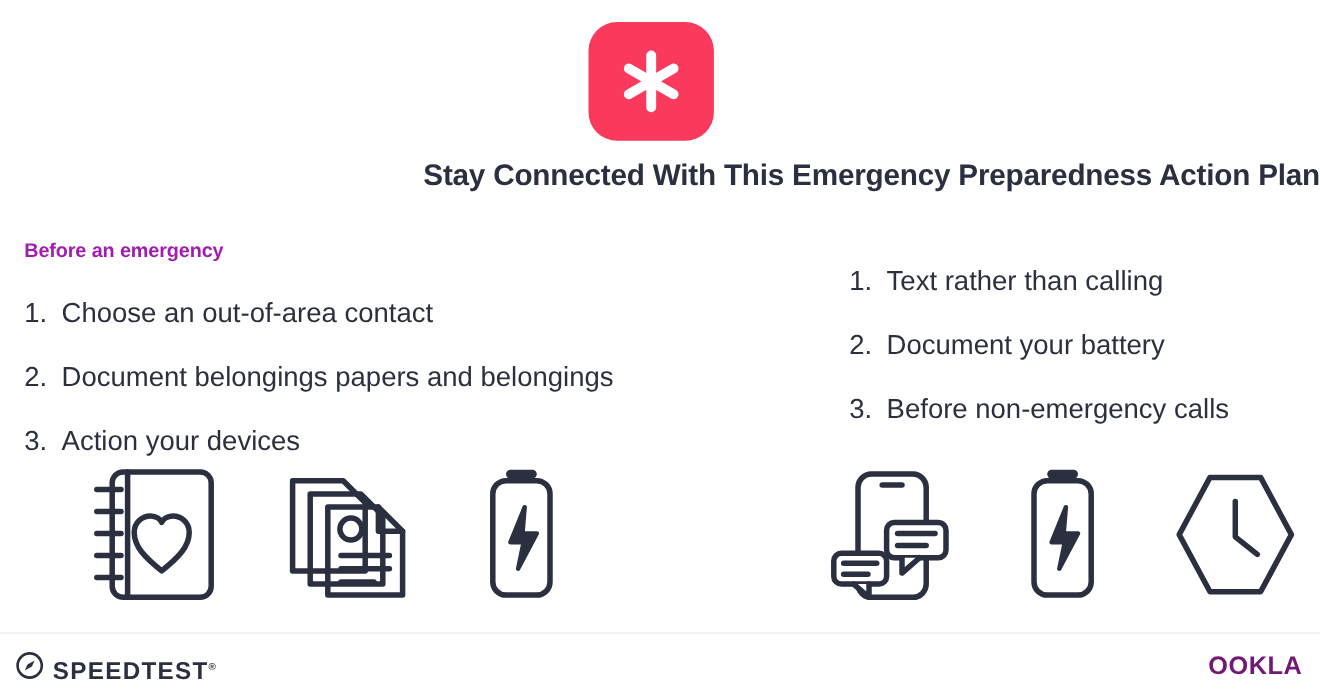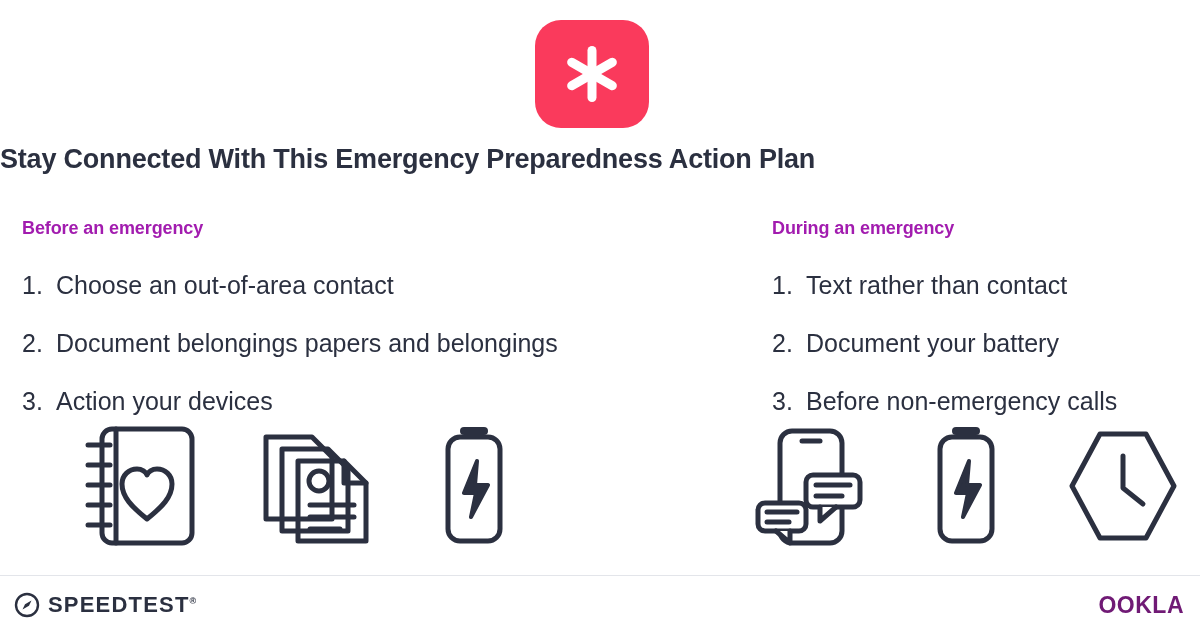--- a/index.html
+++ b/index.html
@@ -35,21 +35,21 @@
     justify-content: center;
   }
   .badge svg { display: block; }
 
   
   .title {
     position: absolute;
     left: 0;
     top: 144px;
     width: 1200px;
-    text-align: left;
+    text-align: right;
     font-size: 27px;
     font-weight: bold;
     letter-spacing: -0.2px;
     color: #2b3040;
   }
 
   
   .col {
     position: absolute;
     top: 218px;
@@ -109,21 +109,21 @@
     top: 575px;
     width: 1200px;
     height: 1px;
     background: #e3e5ea;
   }
   .speedtest {
     position: absolute;
     left: 14px;
     top: 592px;
     display: flex;
-    align-items: flex-start;
+    align-items: flex-end;
     gap: 8px;
   }
   .speedtest .wordmark {
     font-size: 22px;
     font-weight: bold;
     letter-spacing: 1.2px;
     color: #2b3040;
   }
   .speedtest .tm {
     font-size: 9px;
@@ -176,25 +176,24 @@
         <span class="txt">Document belongings papers and belongings</span>
       </li>
       <li>
         <span class="num">3.</span>
         <span class="txt">Action your devices</span>
       </li>
     </ol>
   </div>
 
   <div class="col col-right">
-    <div class="col-heading">During an emergency</div>
     <ol class="steps">
       <li>
         <span class="num">1.</span>
-        <span class="txt">Text rather than contact</span>
+        <span class="txt">Text rather than calling</span>
       </li>
       <li>
         <span class="num">2.</span>
         <span class="txt">Document your battery</span>
       </li>
       <li>
         <span class="num">3.</span>
         <span class="txt">Before non-emergency calls</span>
       </li>
     </ol>

